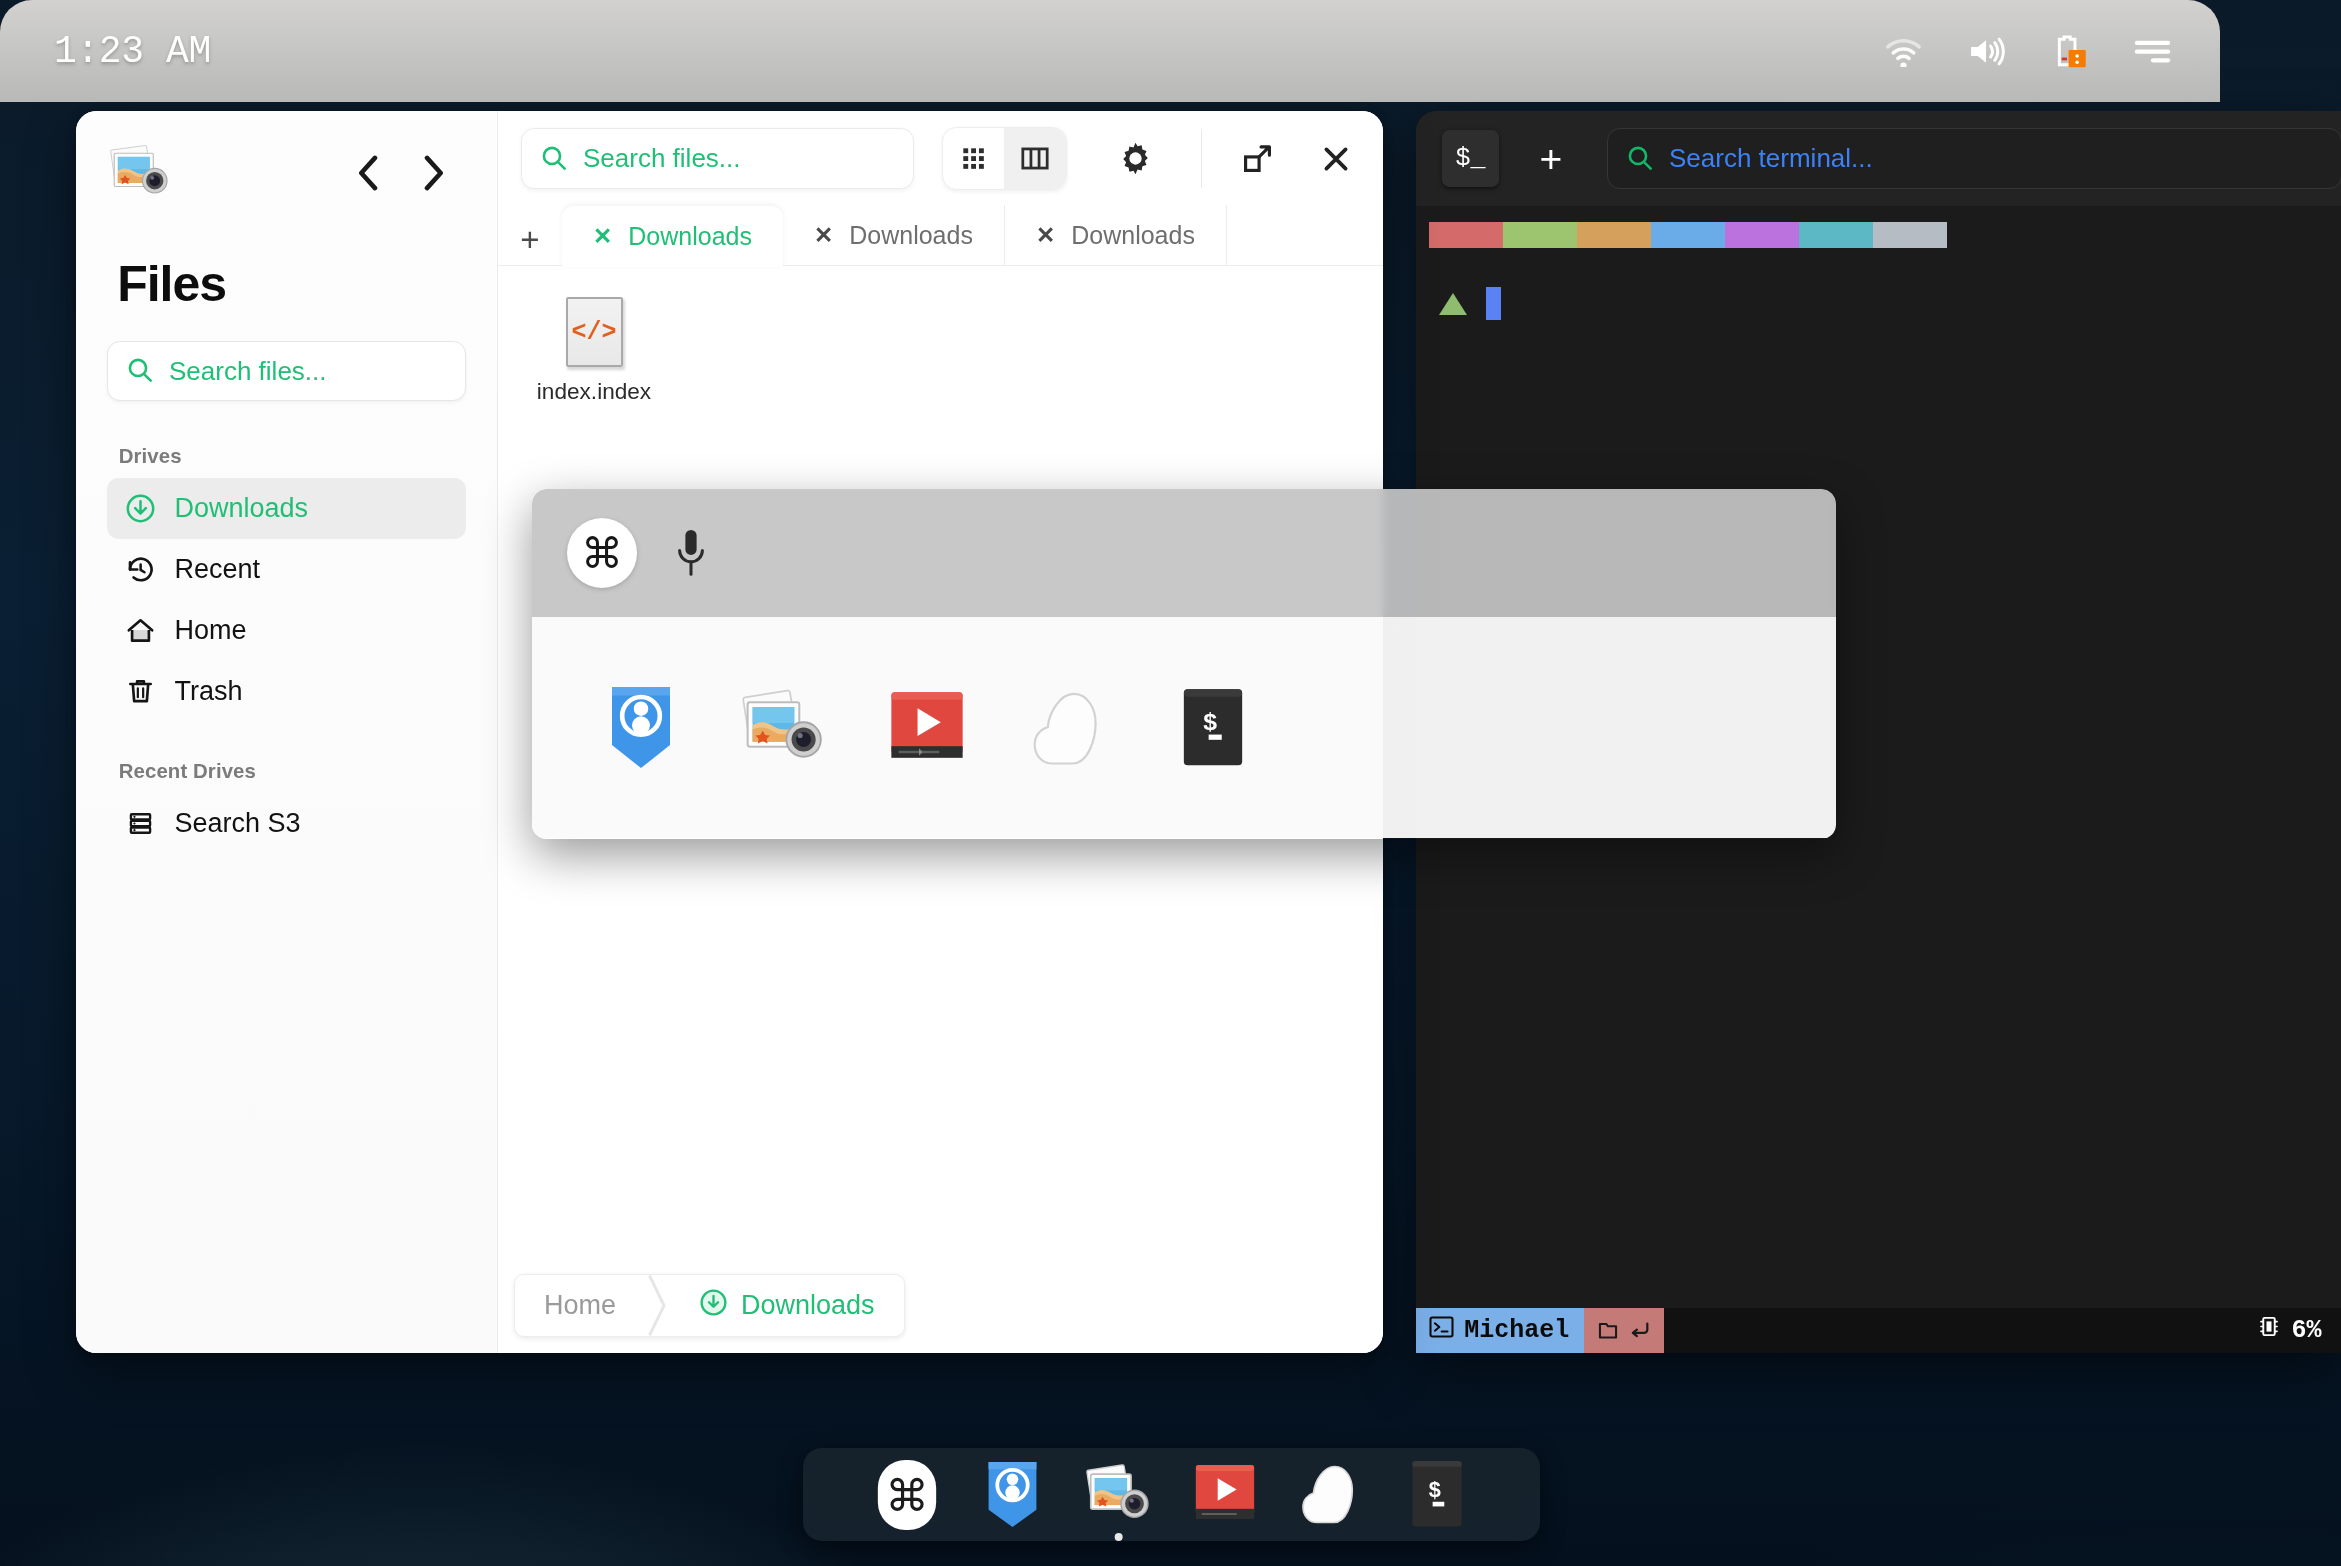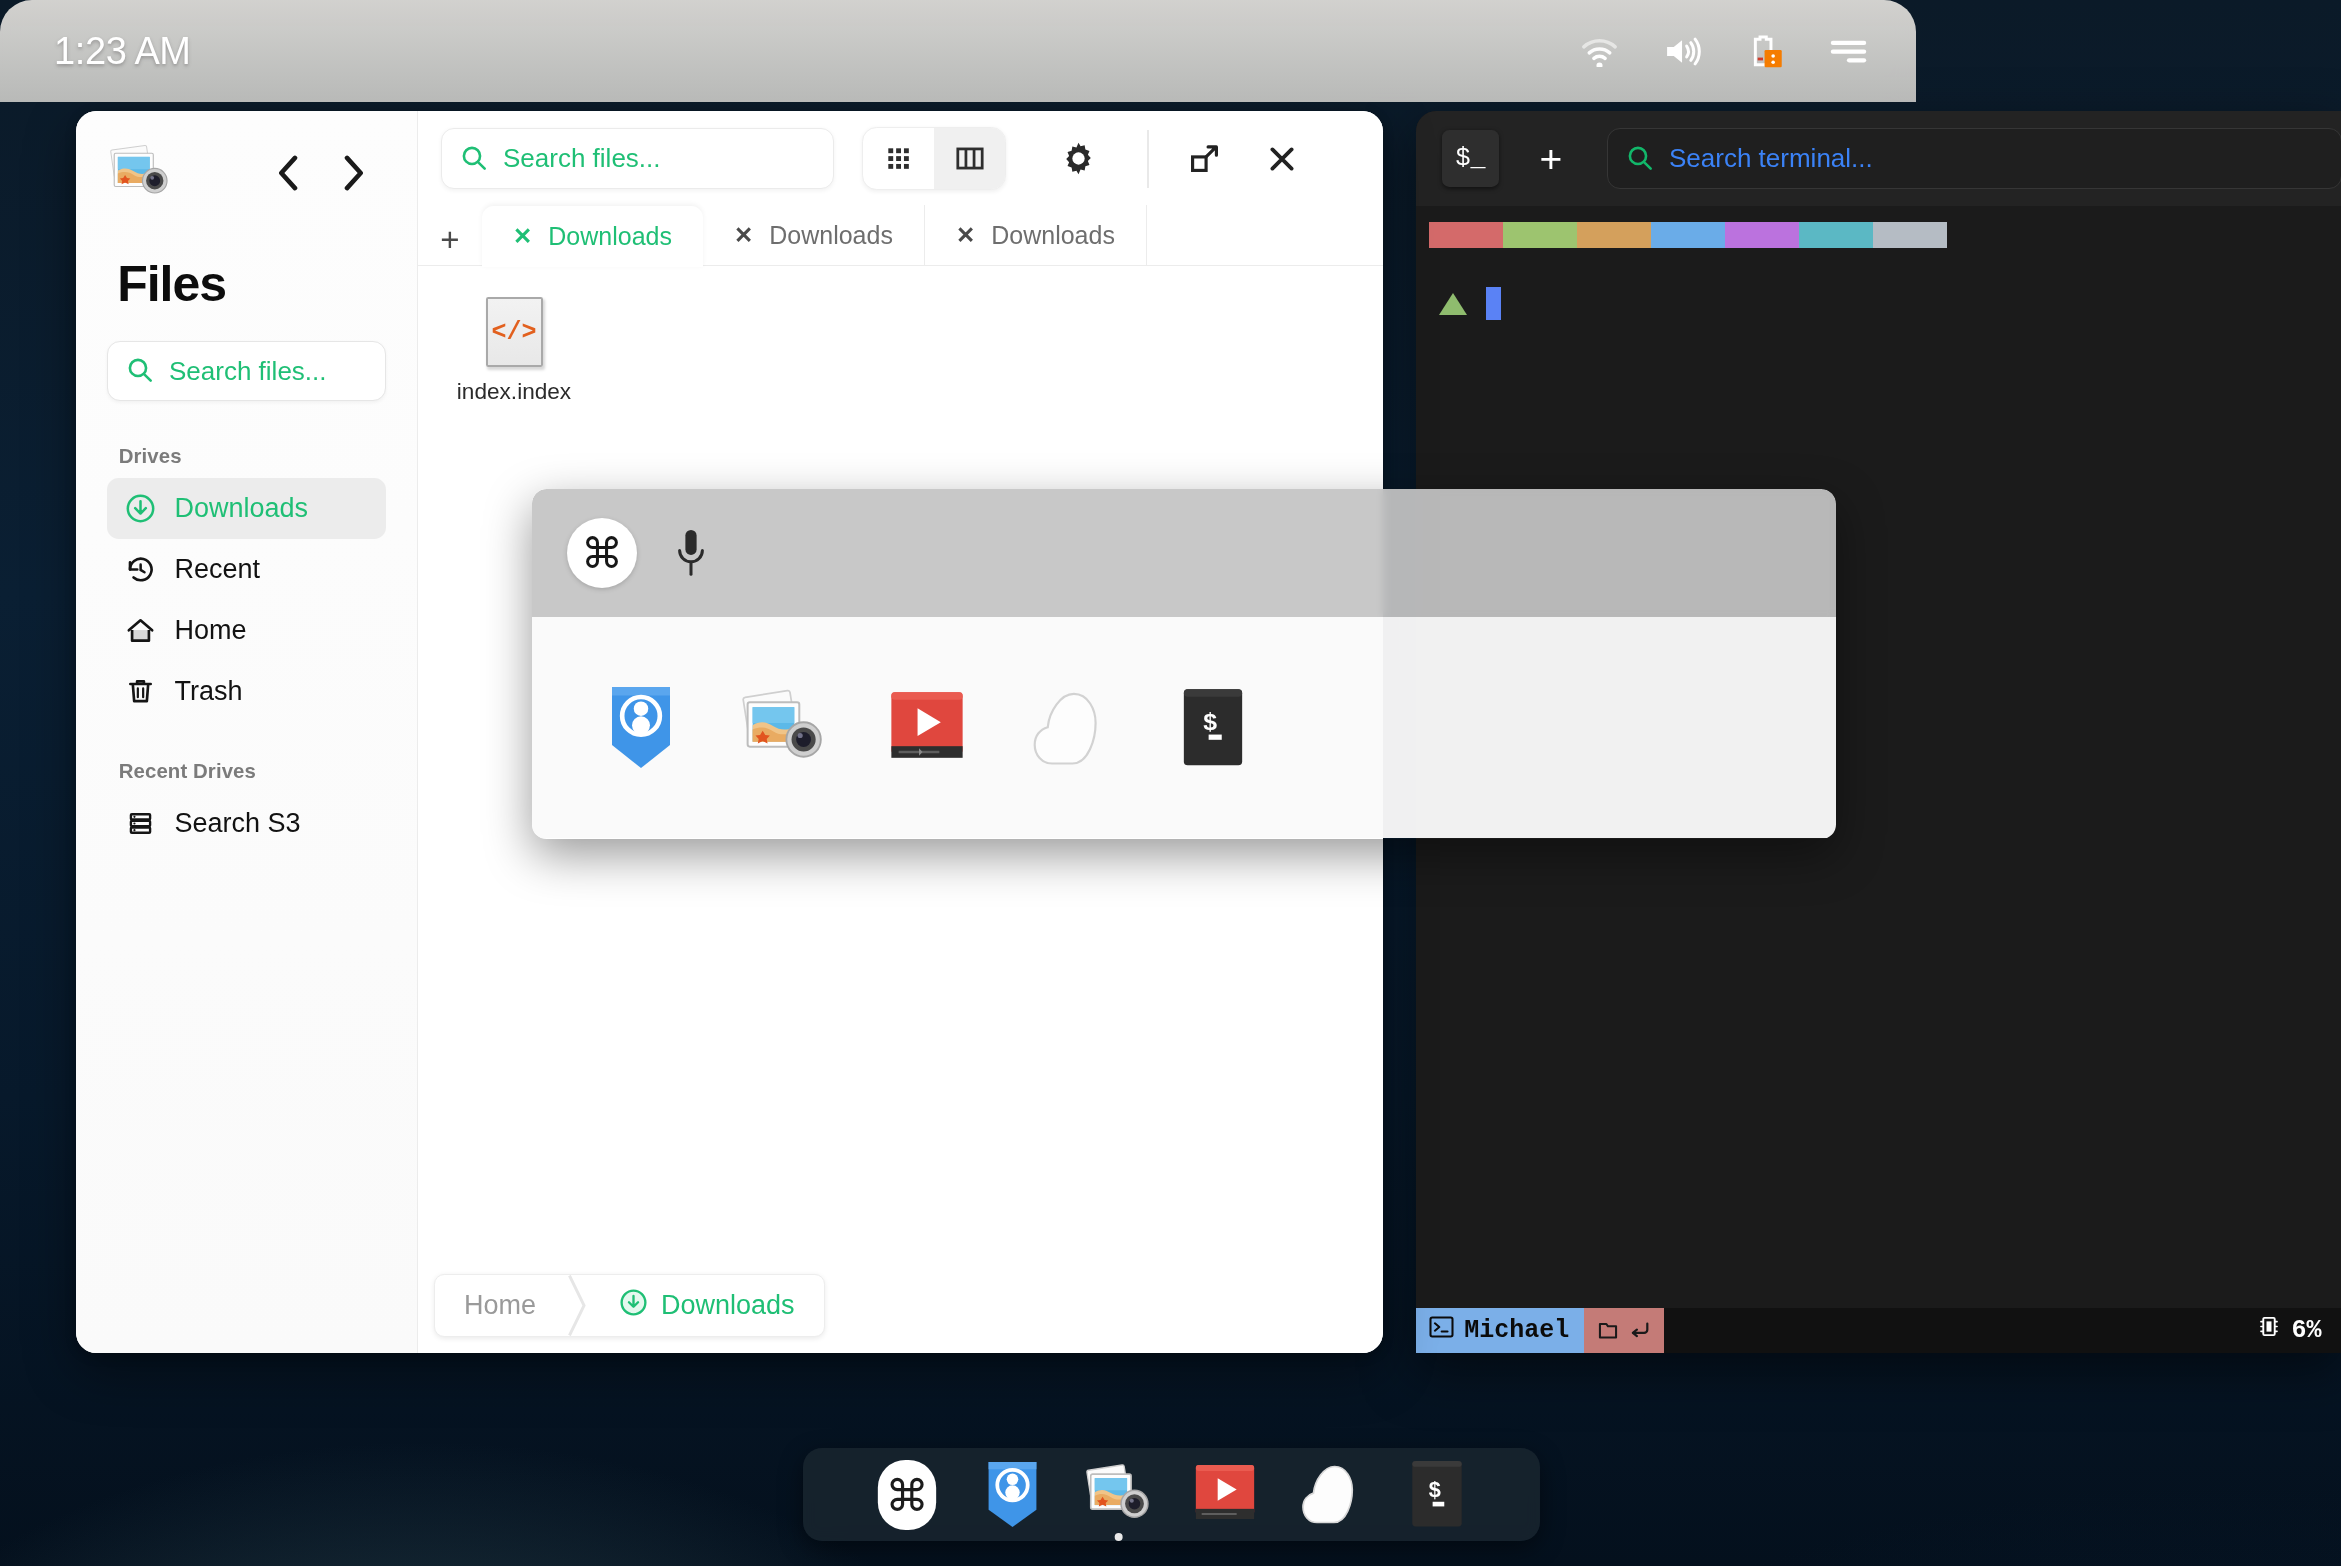--- a/index.html
+++ b/index.html
@@ -13,27 +13,28 @@
     background:
       radial-gradient(ellipse 1020px 655px at 18% 118%, #2e4a55 0%, rgba(46,74,85,0) 62%),
       radial-gradient(ellipse 874px 583px at 62% 130%, #10304a 0%, rgba(16,48,74,0) 60%),
       radial-gradient(ellipse 1311px 728px at 95% 125%, #071a2e 0%, rgba(7,26,46,0) 65%),
       linear-gradient(180deg, #0b1a28 0%, #0a1f33 38%, #07192b 70%, #04101d 100%);
     position: relative;
   }
 
   
   .topbar {
-    position: absolute; left: 0; top: 0; width: 1916px; height: 102px;
+    position: absolute; left: 0; top: 0; width: 2220px; height: 102px;
     background: linear-gradient(180deg, rgba(226,224,220,0.93) 0%, rgba(200,199,196,0.92) 100%);
     border-radius: 32px 32px 0 0;
     display: flex; align-items: center; justify-content: space-between;
     padding: 0 45px 0 54px;
     backdrop-filter: blur(11.7px);
     z-index: 60;
+    font-family: Liberation Mono, monospace;
   }
   .clock {
     color: #ffffff; font-size: 38px; font-weight: 400;
     letter-spacing: -0.4px;
     text-shadow: 0 1.5px 3.6px rgba(90,90,90,0.45);
   }
   .tray { display: flex; align-items: center; gap: 38px; }
   .tray-item { display: flex; align-items: center; justify-content: center; width: 45px; height: 45px; }
   .tray-item svg { display: block; }
 
@@ -41,21 +42,21 @@
   .files-window {
     position: absolute; left: 76px; top: 111px;
     width: 1307px; height: 1242px;
     background: #ffffff;
     border-radius: 20.4px;
     box-shadow: 0 17.5px 51px rgba(0,0,0,0.42), 0 2.9px 10.2px rgba(0,0,0,0.22);
     display: flex; overflow: hidden;
     z-index: 20;
   }
   .files-sidebar {
-    width: 342px; flex-shrink: 0;
+    width: 422px; flex-shrink: 0;
     background: linear-gradient(180deg,#fdfdfd 0%, #fafafa 100%);
     border-right: 1.5px solid #ececec;
     padding: 22px 31px;
     display: flex; flex-direction: column;
   }
   .sidebar-top { display: flex; align-items: center; justify-content: space-between; height: 80px; }
   .app-icon-photos {
     width: 68px; height: 61px; position: relative; flex-shrink: 0;
   }
   .nav-arrows { display: flex; gap: 32px; padding-right: 16px; }

